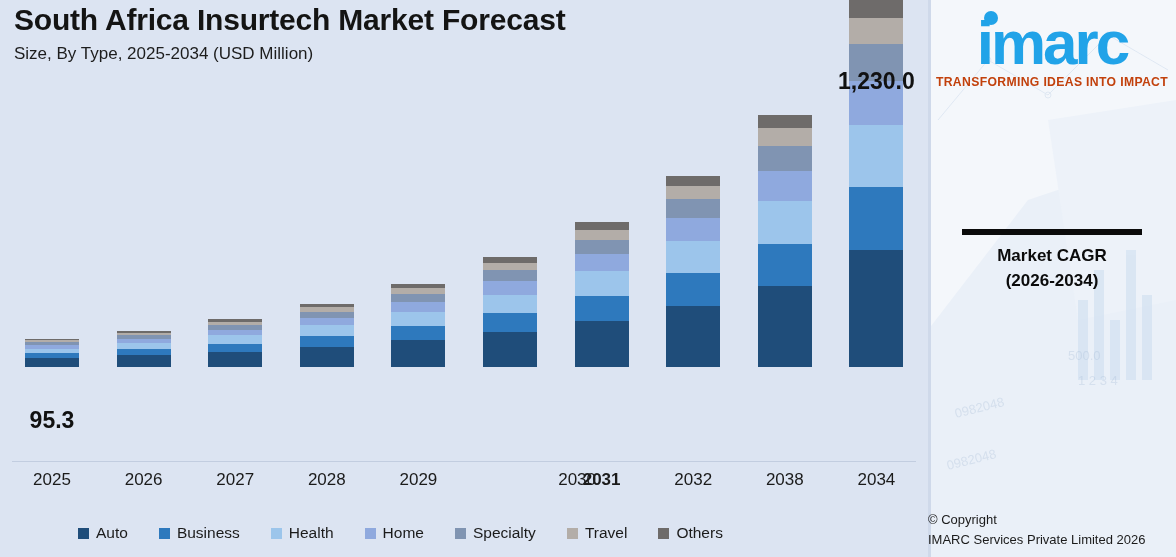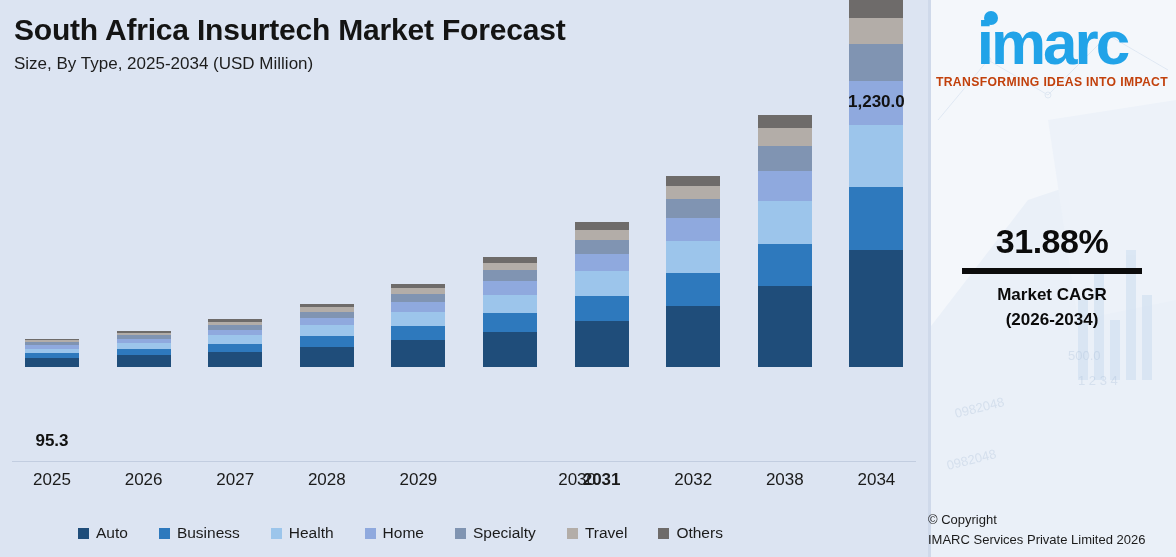--- a/index.html
+++ b/index.html
@@ -9,21 +9,21 @@
     background:#dce4f2;
     overflow:hidden;
   }
   #root{position:relative;width:1176px;height:557px;}
 
   
   .chart-panel{
     position:absolute;left:0;top:0;width:928px;height:557px;
     background:#dce4f2;
   }
-  .titles{position:absolute;left:14px;top:14px;}
+  .titles{position:absolute;left:14px;top:4px;}
   .chart-title{
     font-size:30px;font-weight:bold;color:#141414;
     letter-spacing:-0.2px;line-height:1.05;white-space:nowrap;
   }
   .chart-subtitle{
     font-size:17px;color:#1d1d1d;margin-top:8px;white-space:nowrap;
   }
 
   .plot{
     position:absolute;left:0;top:0;width:928px;height:462px;
@@ -35,23 +35,22 @@
 
   .bar-group{
     position:absolute;bottom:95px;width:54px;
     display:flex;flex-direction:column;justify-content:flex-end;
   }
   .seg{width:100%;display:block;}
 
   .bar-total{
     position:absolute;
     width:120px;text-align:center;
-    font-size:17px;font-weight:bold;color:#111;
+    font-size:23px;font-weight:bold;color:#111;
     white-space:nowrap;
-    margin-top:24px;
   }
 
   .xlabel{
     position:absolute;top:470px;width:120px;text-align:center;
     font-size:17px;color:#1b1b1b;
   }
 
   
   .legend{
     position:absolute;left:0;top:516px;width:928px;height:34px;
@@ -280,21 +279,20 @@
       <div class="logo-mark">
         <svg width="16" height="16" viewBox="0 0 16 16" style="position:absolute;left:6px;top:-4px;">
           <circle cx="8" cy="8" r="7" fill="#21a3e8"></circle>
         </svg>
         <span>imarc</span>
       </div>
       <div class="logo-tag">TRANSFORMING IDEAS INTO IMPACT</div>
     </div>
 
     <div class="cagr-wrap">
-      <div class="cagr-value">31.88%</div>
       <div class="cagr-rule"></div>
       <div class="cagr-label">Market CAGR</div>
       <div class="cagr-period">(2026-2034)</div>
     </div>
 
     <div class="copyright">
       <div>© Copyright</div>
       <div>IMARC Services Private Limited 2026</div>
     </div>
   </div>

